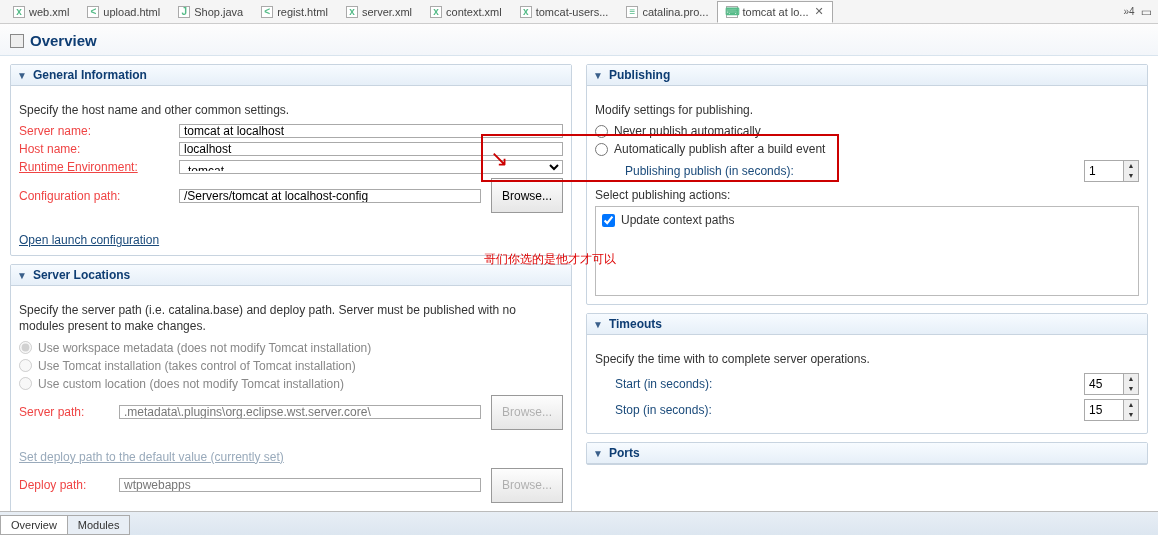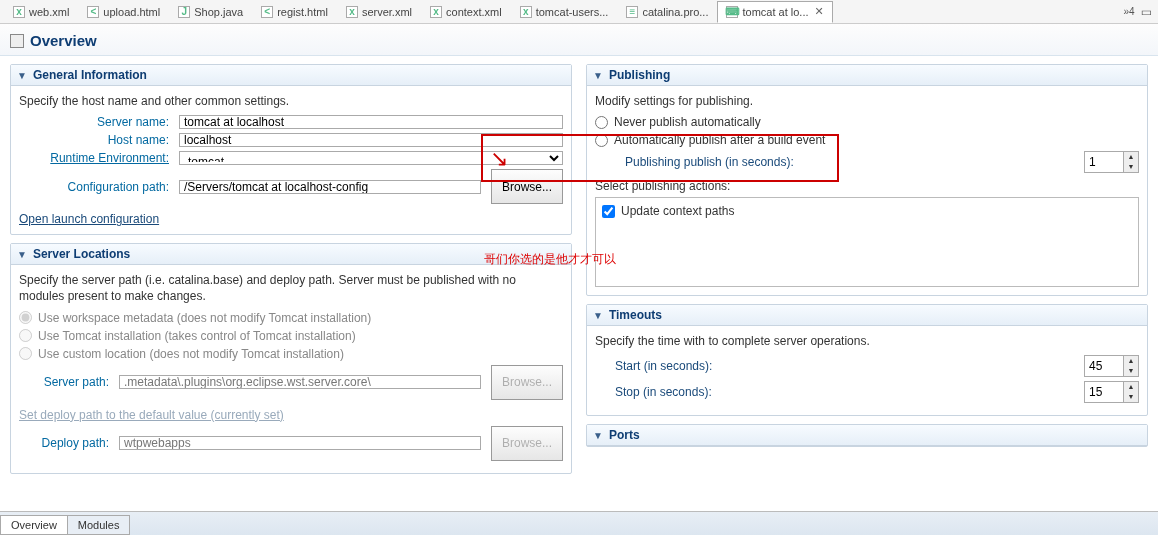--- a/index.html
+++ b/index.html
@@ -13,29 +13,29 @@
 .chev { font-size: 10px; }
 .overview-header { padding: 8px 10px 6px 10px; display: flex; align-items: center; gap: 6px; border-bottom: 1px solid #d8e4ee; background: linear-gradient(#fdfdfd,#f3f6fa); }
 .overview-header .title { font-size: 15px; font-weight: bold; color: #0e3d73; }
 .ov-icon { width: 14px; height: 14px; border: 1px solid #888; background: #eee; display: inline-block; }
 .columns { display: flex; gap: 14px; padding: 8px 10px 0 10px; height: calc(100% - 24px - 34px - 24px); }
 .col { flex: 1; min-width: 0; }
 .section { border: 1px solid #c8d4e0; border-radius: 2px; margin-bottom: 8px; background: #fff; }
 .section-head { display: flex; align-items: center; gap: 6px; padding: 3px 6px; background: linear-gradient(#f7fbff,#e6eff8); border-bottom: 1px solid #c8d4e0; cursor: pointer; }
 .section-head .twisty { color: #3a5f8a; font-size: 10px; }
 .section-head .stitle { color: #0e3d73; font-weight: bold; font-size: 12px; }
-.section-body { padding: 7px 8px 8px 8px; }
+.section-body { padding: 16px 8px 8px 8px; }
 .desc { color: #333; margin-bottom: 6px; font-size: 12px; line-height: 1.35; }
 .form-row { display: flex; align-items: center; gap: 10px; margin: 4px 0; }
-.form-row .lbl { width: 150px; color: #0369a1; font-size: 12px; text-align: right; }
+.form-row .lbl { width: 150px; color: #ef4444; font-size: 12px; }
 .form-row .lbl.link { text-decoration: underline; cursor: pointer; }
 .form-row input[type=text], select.combo { flex: 1; height: 14px; padding: 2px 4px; font-size: 12px; border: 1px solid #aaa; background: #fff; }
 input[disabled] { background: #f2f2f2; color: #777; }
 .btn { height: 35px; padding: 0 10px; font-size: 12px; border: 1px solid #999; background: linear-gradient(#fdfdfd,#e6e6e6); cursor: pointer; }
-.linkline { color: #1a4a7a; text-decoration: underline; cursor: pointer; margin-top: 4px; display: inline-block; font-size: 12px; }
+.linkline { color: #1a4a7a; text-decoration: underline; cursor: pointer; margin-top: 16px; display: inline-block; font-size: 12px; }
 .linkline.disabled { color: #9ab; cursor: default; }
 .radio-row { display: flex; align-items: center; gap: 6px; margin: 4px 0; font-size: 12px; color: #333; }
 .radio-row input[type=radio] { margin: 0; }
 .radio-row.disabled { color: #888; }
 .spin { display: flex; align-items: center; }
 .spin input { width: 40px; height: 22px; text-align: left; padding: 0 4px; border: 1px solid #aaa; font-size: 12px; }
 .spin .arrows { display: flex; flex-direction: column; border: 1px solid #aaa; border-left: none; }
 .spin .arrows span { width: 14px; height: 10px; font-size: 7px; line-height: 10px; text-align: center; background: #eee; cursor: pointer; }
 .pub-action-box { border: 1px solid #bbb; min-height: 90px; padding: 6px; margin-top: 4px; }
 .chk-row { display: flex; align-items: center; gap: 6px; font-size: 12px; }

